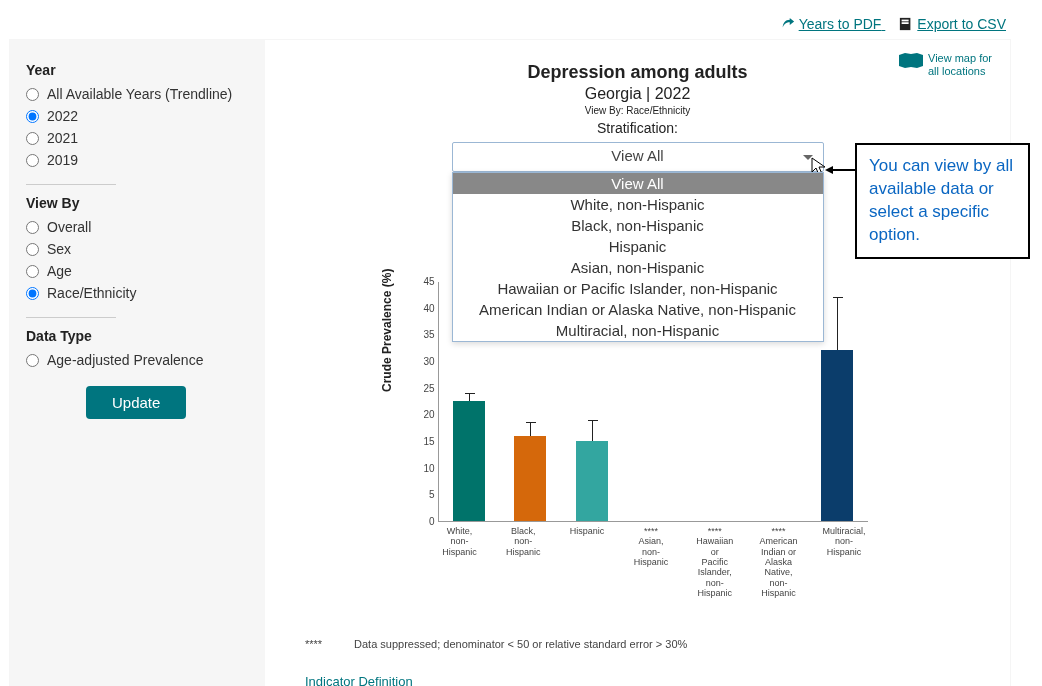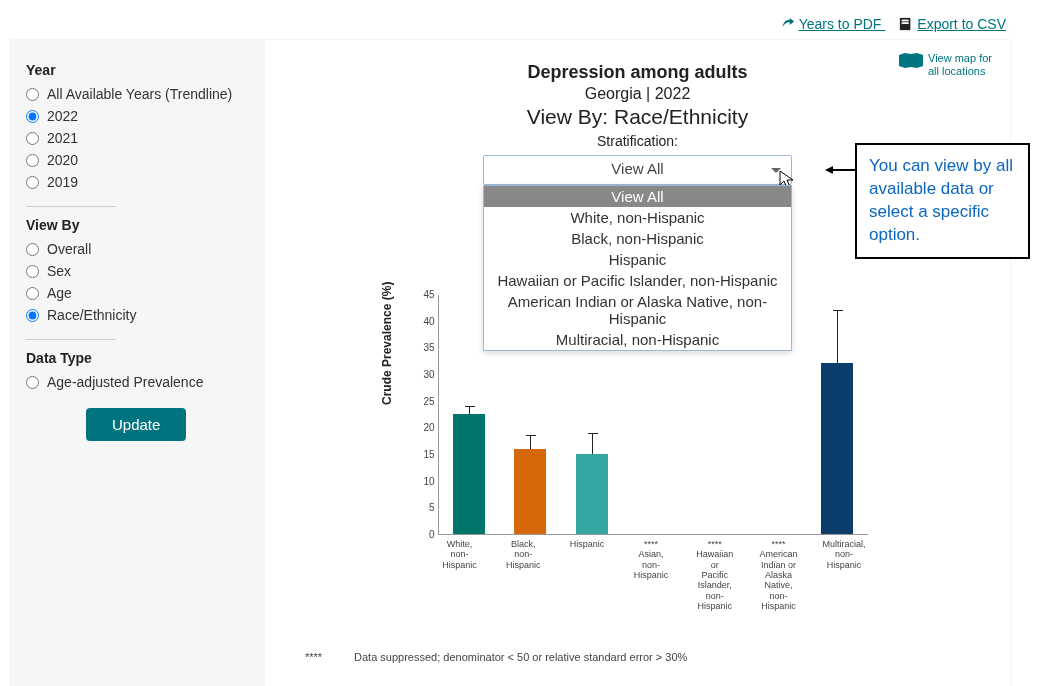--- a/index.html
+++ b/index.html
@@ -80,25 +80,25 @@
     top: 12px; right: 12px;
     width: 100px;
     font-size: 11px;
     color: #00757f;
     line-height: 1.2;
   }
   .map-link svg { float: left; margin-right: 4px; }
   .chart-header { text-align: center; }
   .chart-title { font-weight: 700; font-size: 18px; margin: 8px 0 2px 0; color:#222;}
   .chart-sub { font-size: 16px; margin: 2px 0; color:#222;}
-  .chart-sub2 { font-size: 21px; margin: 2px 0; color:#222;}
+  .chart-sub2 { font-size: 10px; margin: 2px 0; color:#222;}
   .chart-strat-label { font-size: 14px; margin: 4px 0 6px 0; color:#222;}
   .select-wrap {
     position: relative;
-    width: 309px;
+    width: 372px;
     margin: 0 auto;
   }
   .select-box {
     border: 1px solid #9bb7d4;
     background: #fff;
     height: 30px;
     font-size: 15px;
     color: #444;
     padding: 4px 10px;
     position: relative;
@@ -290,24 +290,20 @@
         <label class="radio-row">
           <input type="radio" name="year-opts" checked="" style="">
           <span>2022</span>
         </label>
         <label class="radio-row">
           <input type="radio" name="year-opts" style="">
           <span>2021</span>
         </label>
         <label class="radio-row">
           <input type="radio" name="year-opts" style="">
-          <span>2020</span>
-        </label>
-        <label class="radio-row">
-          <input type="radio" name="year-opts" style="">
           <span>2019</span>
         </label>
       </div>
     <hr class="sep">
     <h3>View By</h3>
     <div id="viewby-opts">
         <label class="radio-row">
           <input type="radio" name="viewby-opts" style="">
           <span>Overall</span>
         </label>
@@ -358,20 +354,21 @@
             <svg viewBox="0 0 16 20">
                 <path fill="#fff" stroke="#000" stroke-width="1" d="M1 1l0 14 4-4 3 7 3-1-3-7 6 0z"></path>
               </svg>
           </span>
         </div>
         <div class="dropdown" id="strat-dropdown">
             <div class="opt selected">View All</div>
             <div class="opt">White, non-Hispanic</div>
             <div class="opt">Black, non-Hispanic</div>
             <div class="opt">Hispanic</div>
+            <div class="opt">Asian, non-Hispanic</div>
             <div class="opt">Hawaiian or Pacific Islander, non-Hispanic</div>
             <div class="opt">American Indian or Alaska Native, non-Hispanic</div>
             <div class="opt">Multiracial, non-Hispanic</div>
           </div>
       </div>
     </div>
 
     <span class="tooltip-arrow">
       <svg width="30" height="10">
           <line x1="30" y1="5" x2="6" y2="5" stroke="#000" stroke-width="2"></line>

